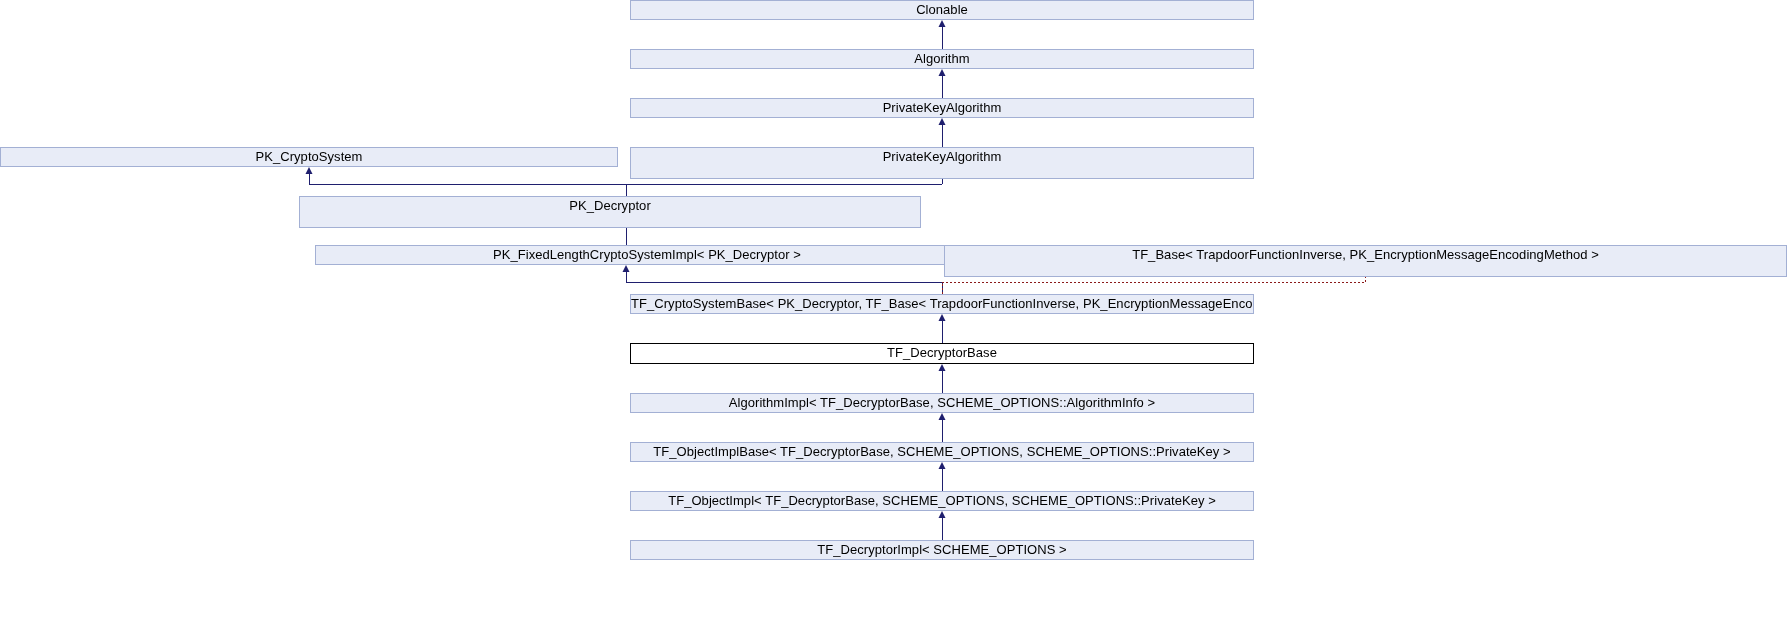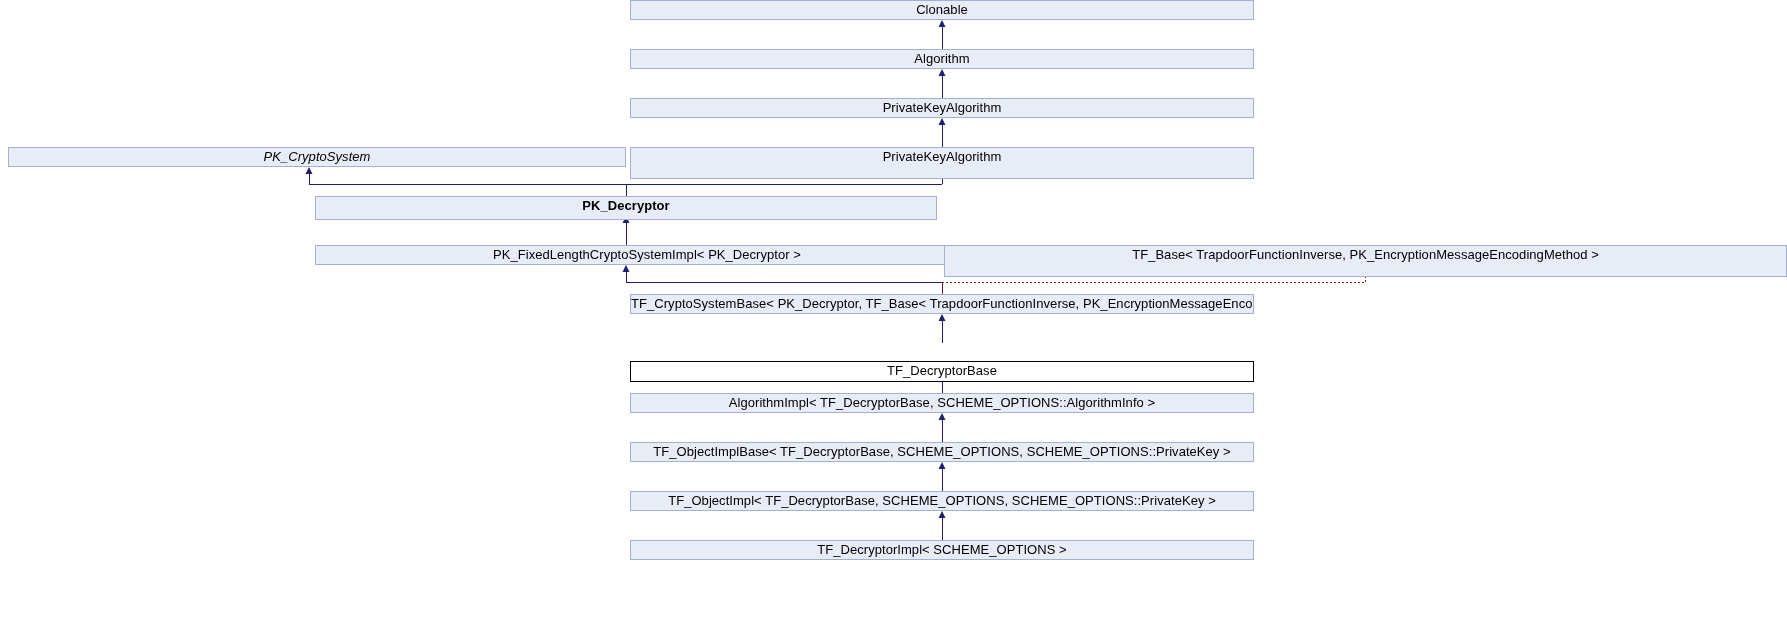--- a/index.html
+++ b/index.html
@@ -75,25 +75,25 @@
       <polygon points="938.5,420 945.5,420 942,413" fill="#1f1f6e"></polygon>
       <line x1="942" y1="491" x2="942" y2="469" stroke="#1f1f6e" stroke-width="1" shape-rendering="crispEdges"></line>
       <polygon points="938.5,469 945.5,469 942,462" fill="#1f1f6e"></polygon>
       <line x1="942" y1="540" x2="942" y2="518" stroke="#1f1f6e" stroke-width="1" shape-rendering="crispEdges"></line>
       <polygon points="938.5,518 945.5,518 942,511" fill="#1f1f6e"></polygon>
     </svg>
   <div id="node-layer">
       <div class="node" style="left: 630px; top: 0px; width: 624px; height: 20px;">Clonable</div>
       <div class="node" style="left: 630px; top: 49px; width: 624px; height: 20px;">Algorithm</div>
       <div class="node" style="left: 630px; top: 98px; width: 624px; height: 20px;">PrivateKeyAlgorithm</div>
-      <div class="node" style="left: 8px; top: 147px; width: 618px; height: 20px; font-style: italic;">PK_CryptoSystem</div>
+      <div class="node" style="left: 0px; top: 147px; width: 618px; height: 20px;">PK_CryptoSystem</div>
       <div class="node" style="left: 630px; top: 147px; width: 624px; height: 32px;">PrivateKeyAlgorithm</div>
-      <div class="node" style="left: 315px; top: 196px; width: 622px; height: 24px; font-weight: bold;">PK_Decryptor</div>
+      <div class="node" style="left: 299px; top: 196px; width: 622px; height: 32px;">PK_Decryptor</div>
       <div class="node" style="left: 315px; top: 245px; width: 664px; height: 20px;">PK_FixedLengthCryptoSystemImpl&lt; PK_Decryptor &gt;</div>
       <div class="node" style="left: 944px; top: 245px; width: 843px; height: 32px;">TF_Base&lt; TrapdoorFunctionInverse, PK_EncryptionMessageEncodingMethod &gt;</div>
       <div class="node" style="left: 630px; top: 294px; width: 624px; height: 20px;">TF_CryptoSystemBase&lt; PK_Decryptor, TF_Base&lt; TrapdoorFunctionInverse, PK_EncryptionMessageEncodingMethod &gt; &gt;</div>
-      <div class="node current" style="left: 630px; top: 361px; width: 624px; height: 21px;">TF_DecryptorBase</div>
+      <div class="node current" style="left: 630px; top: 343px; width: 624px; height: 21px;">TF_DecryptorBase</div>
       <div class="node" style="left: 630px; top: 393px; width: 624px; height: 20px;">AlgorithmImpl&lt; TF_DecryptorBase, SCHEME_OPTIONS::AlgorithmInfo &gt;</div>
       <div class="node" style="left: 630px; top: 442px; width: 624px; height: 20px;">TF_ObjectImplBase&lt; TF_DecryptorBase, SCHEME_OPTIONS, SCHEME_OPTIONS::PrivateKey &gt;</div>
       <div class="node" style="left: 630px; top: 491px; width: 624px; height: 20px;">TF_ObjectImpl&lt; TF_DecryptorBase, SCHEME_OPTIONS, SCHEME_OPTIONS::PrivateKey &gt;</div>
       <div class="node" style="left: 630px; top: 540px; width: 624px; height: 20px;">TF_DecryptorImpl&lt; SCHEME_OPTIONS &gt;</div>
     </div>
 </div>
 
 </body></html>

